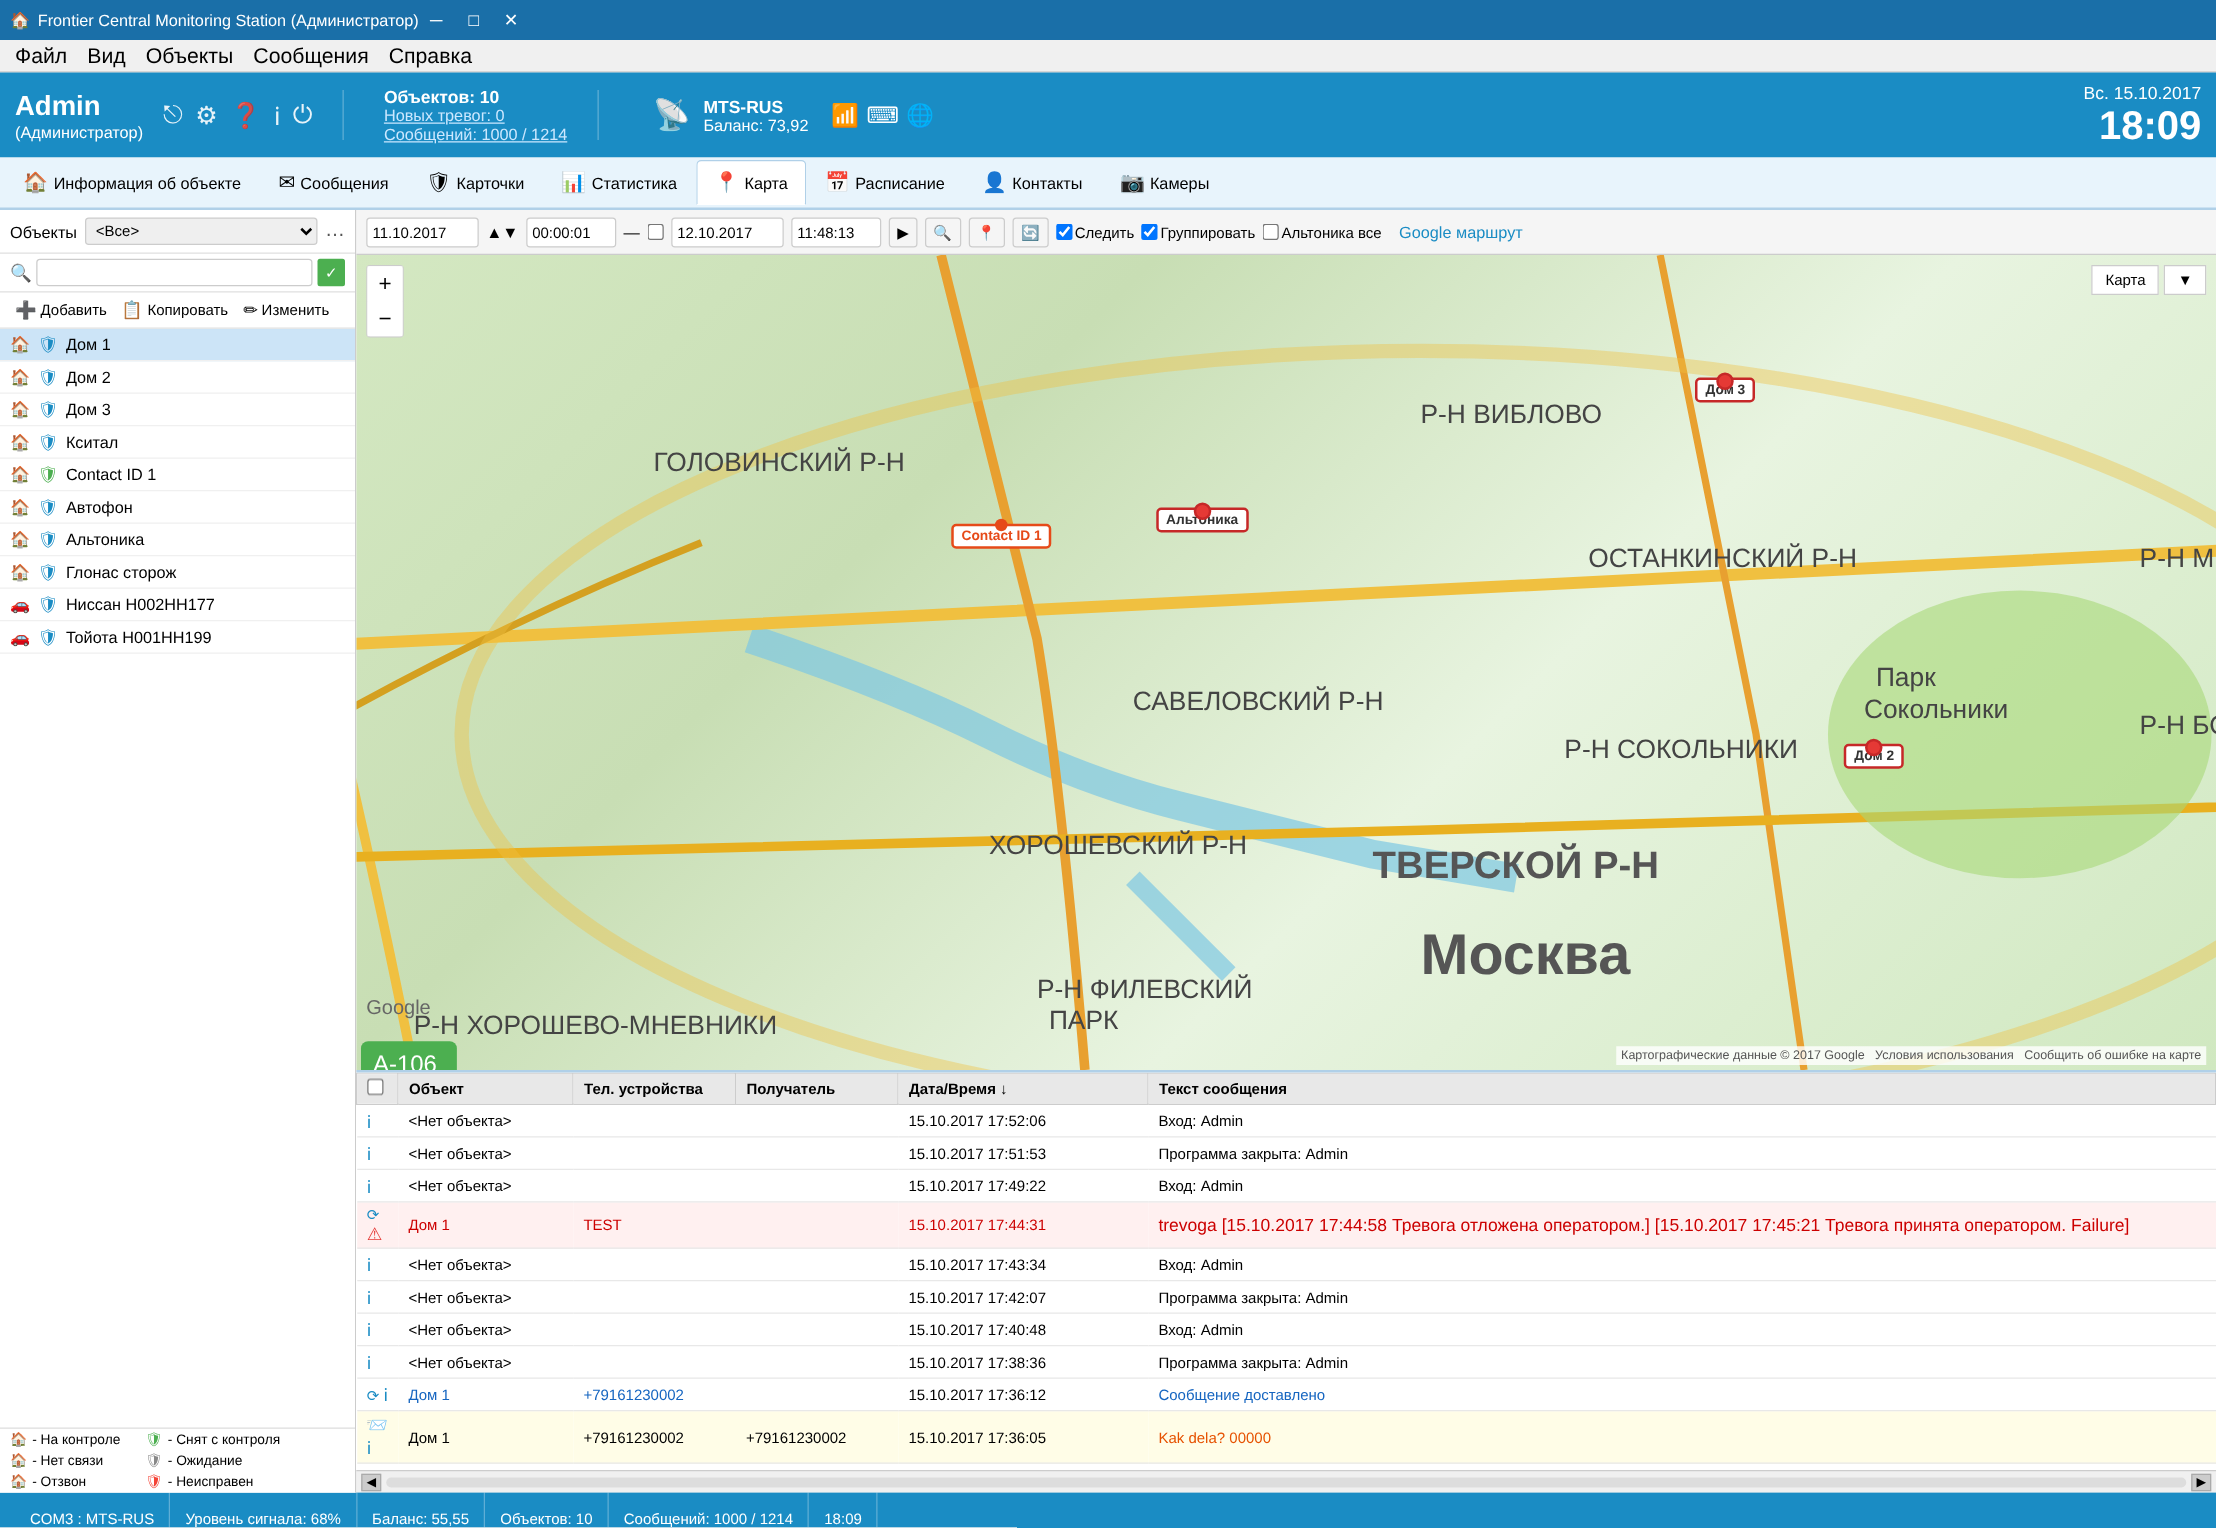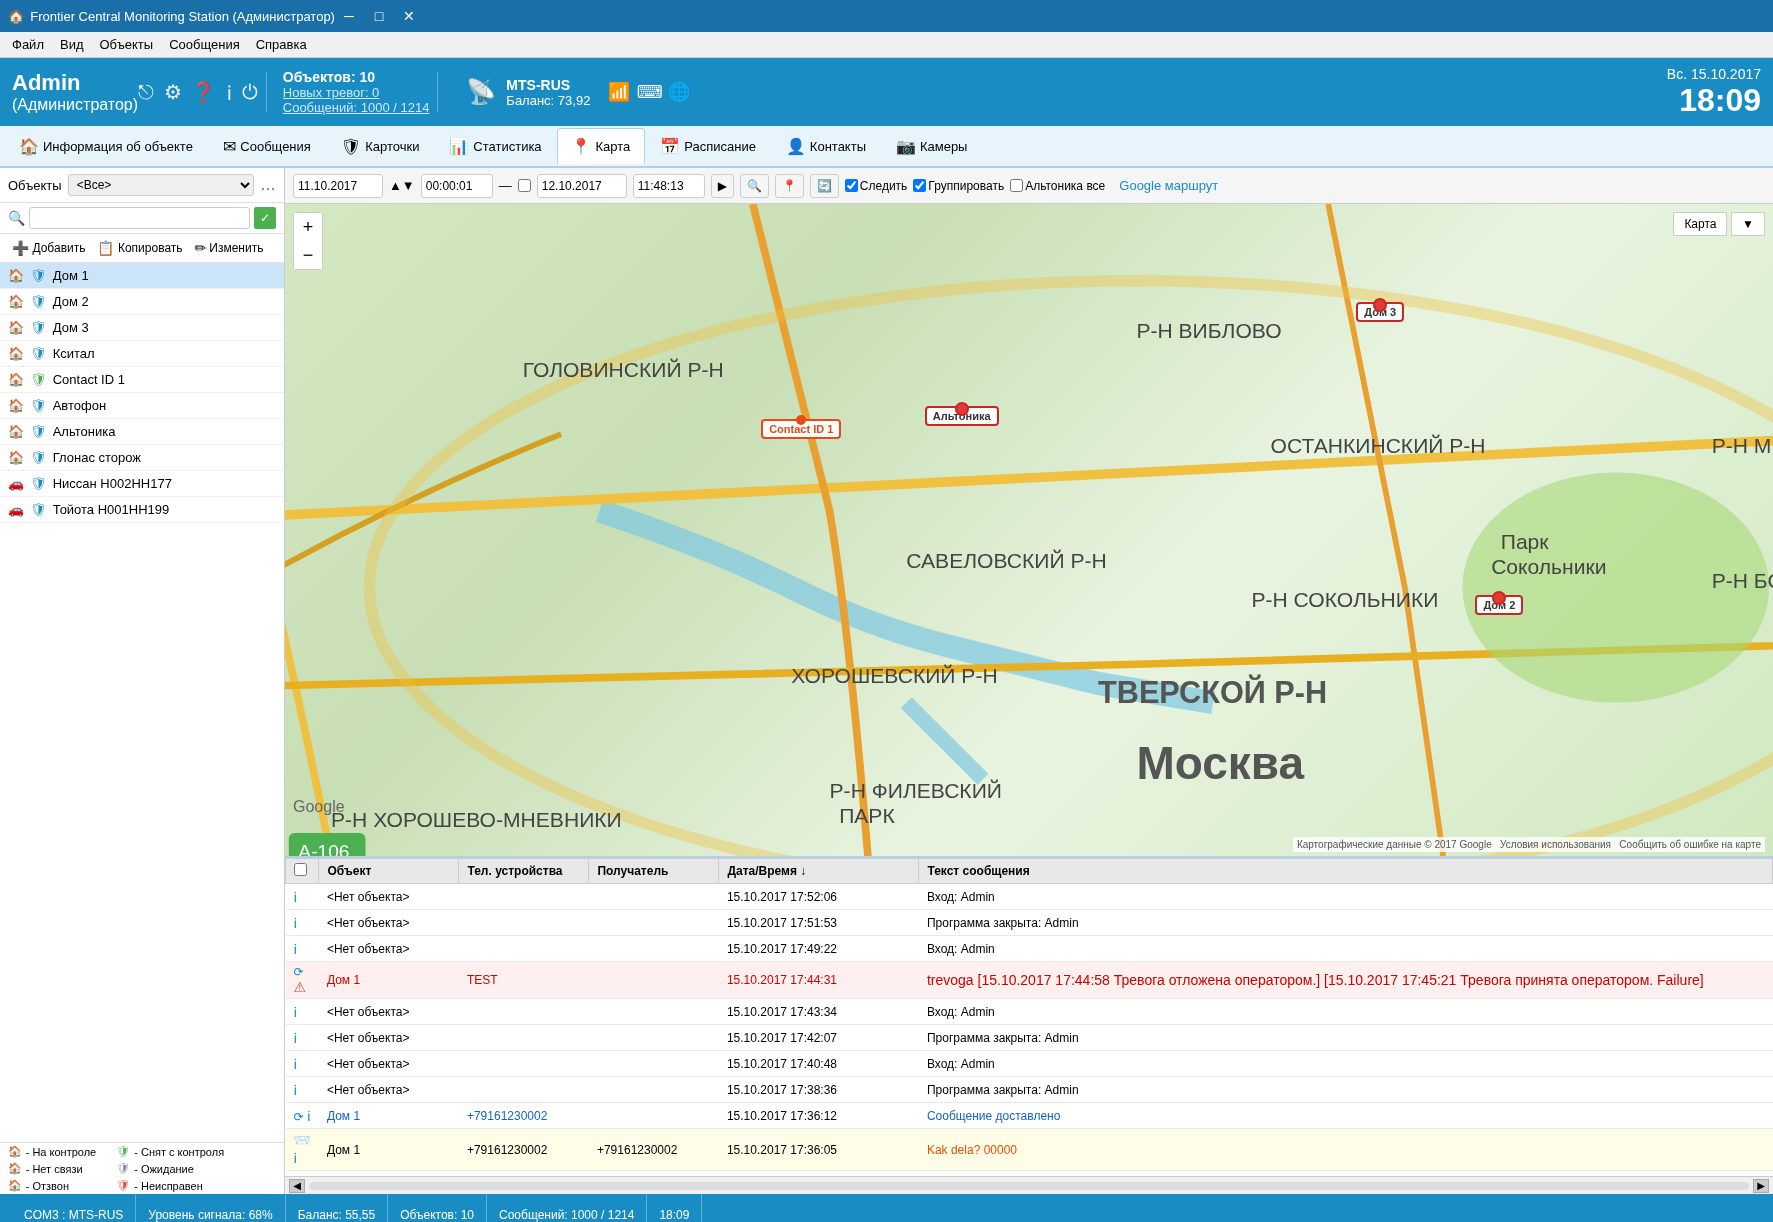--- a/index.html
+++ b/index.html
@@ -26,35 +26,36 @@
       background: #f0f0f0;
       height: 26px;
       display: flex;
       align-items: center;
       padding: 0 4px;
       border-bottom: 1px solid #ccc;
     }
     .menu-item {
       padding: 2px 8px;
       cursor: pointer;
-      font-size: 13px;
+      font-size: 17px;
     }
 
     
     .app-header {
       background: #1a8cc4;
       height: 68px;
       display: flex;
       align-items: center;
       padding: 0 12px;
+      gap: 16px;
       color: white;
     }
     .admin-section { display: flex; flex-direction: column; }
     .admin-name { font-size: 22px; font-weight: bold; }
-    .admin-role { font-size: 16px; }
+    .admin-role { font-size: 13px; }
     .header-icons { display: flex; gap: 10px; align-items: center; font-size: 20px; }
     .header-icon { cursor: pointer; opacity: 0.9; }
     .header-stats { display: flex; flex-direction: column; font-size: 13px; margin-left: 8px; }
     .header-stats a { color: #cce8ff; text-decoration: underline; cursor: pointer; }
     .signal-section { display: flex; align-items: center; gap: 10px; margin-left: 20px; }
     .signal-icon { font-size: 24px; }
     .mts-info { display: flex; flex-direction: column; }
     .modem-icons { display: flex; gap: 6px; font-size: 18px; margin-left: 8px; }
     .datetime-section { margin-left: auto; text-align: right; }
     .date-str { font-size: 14px; }

